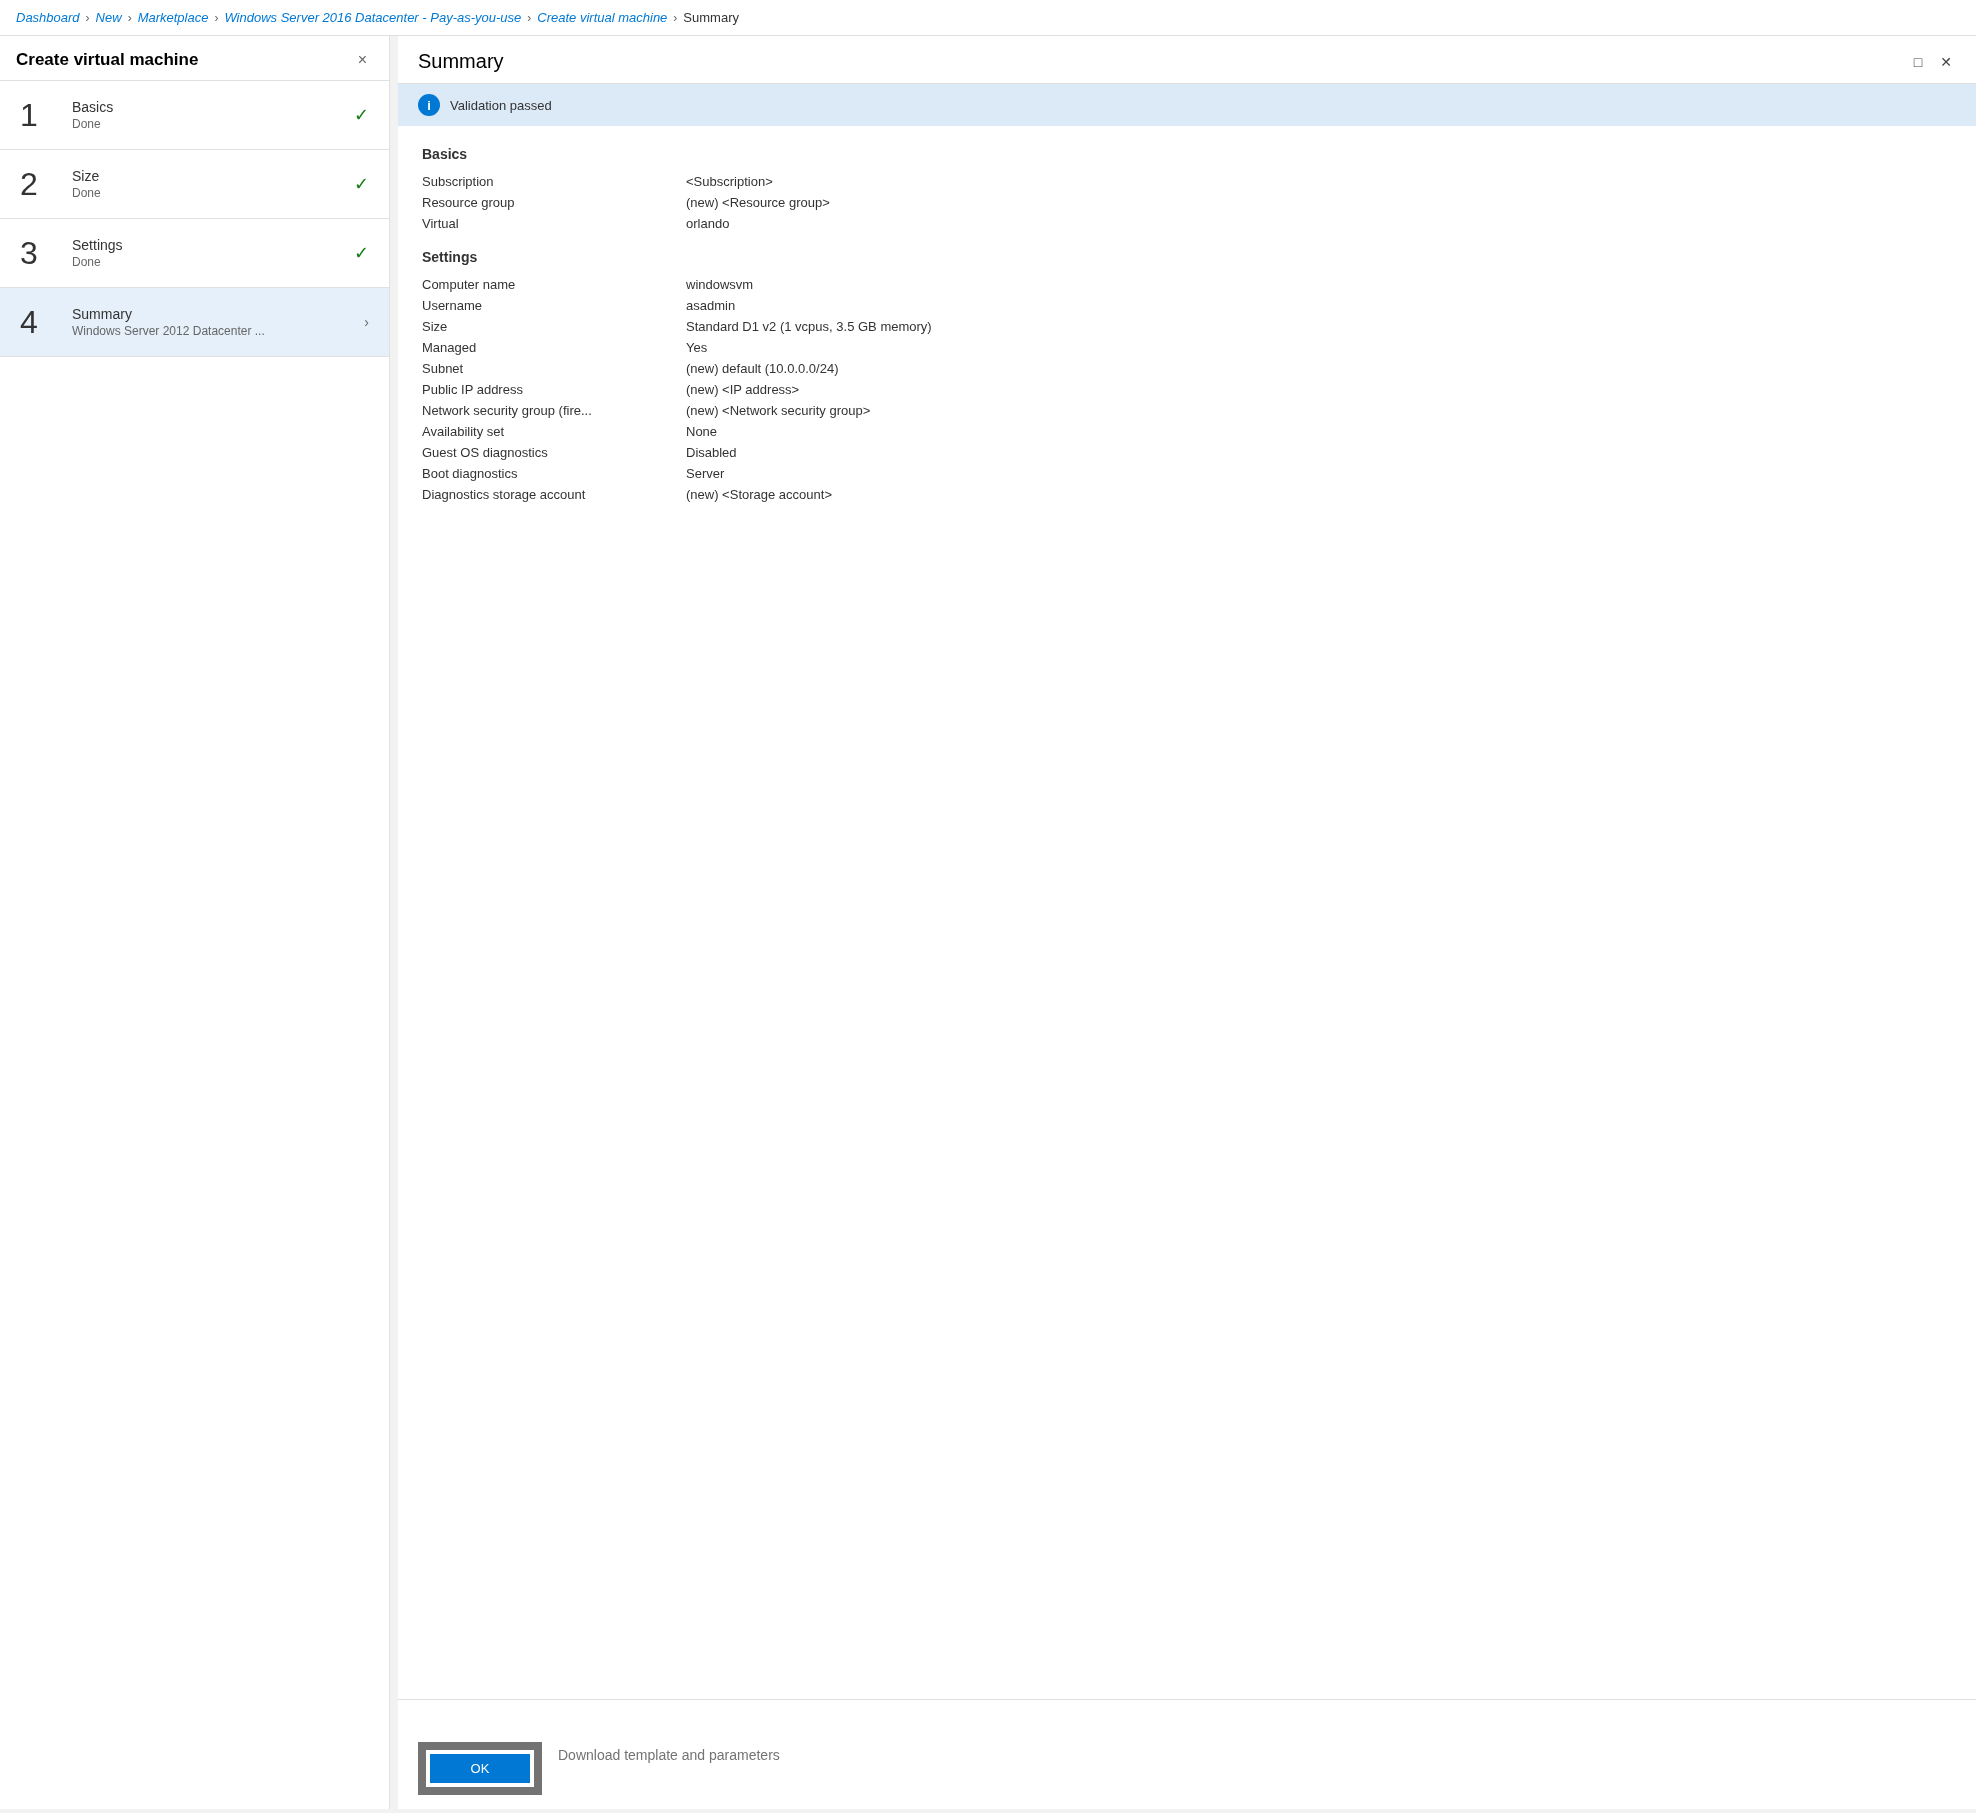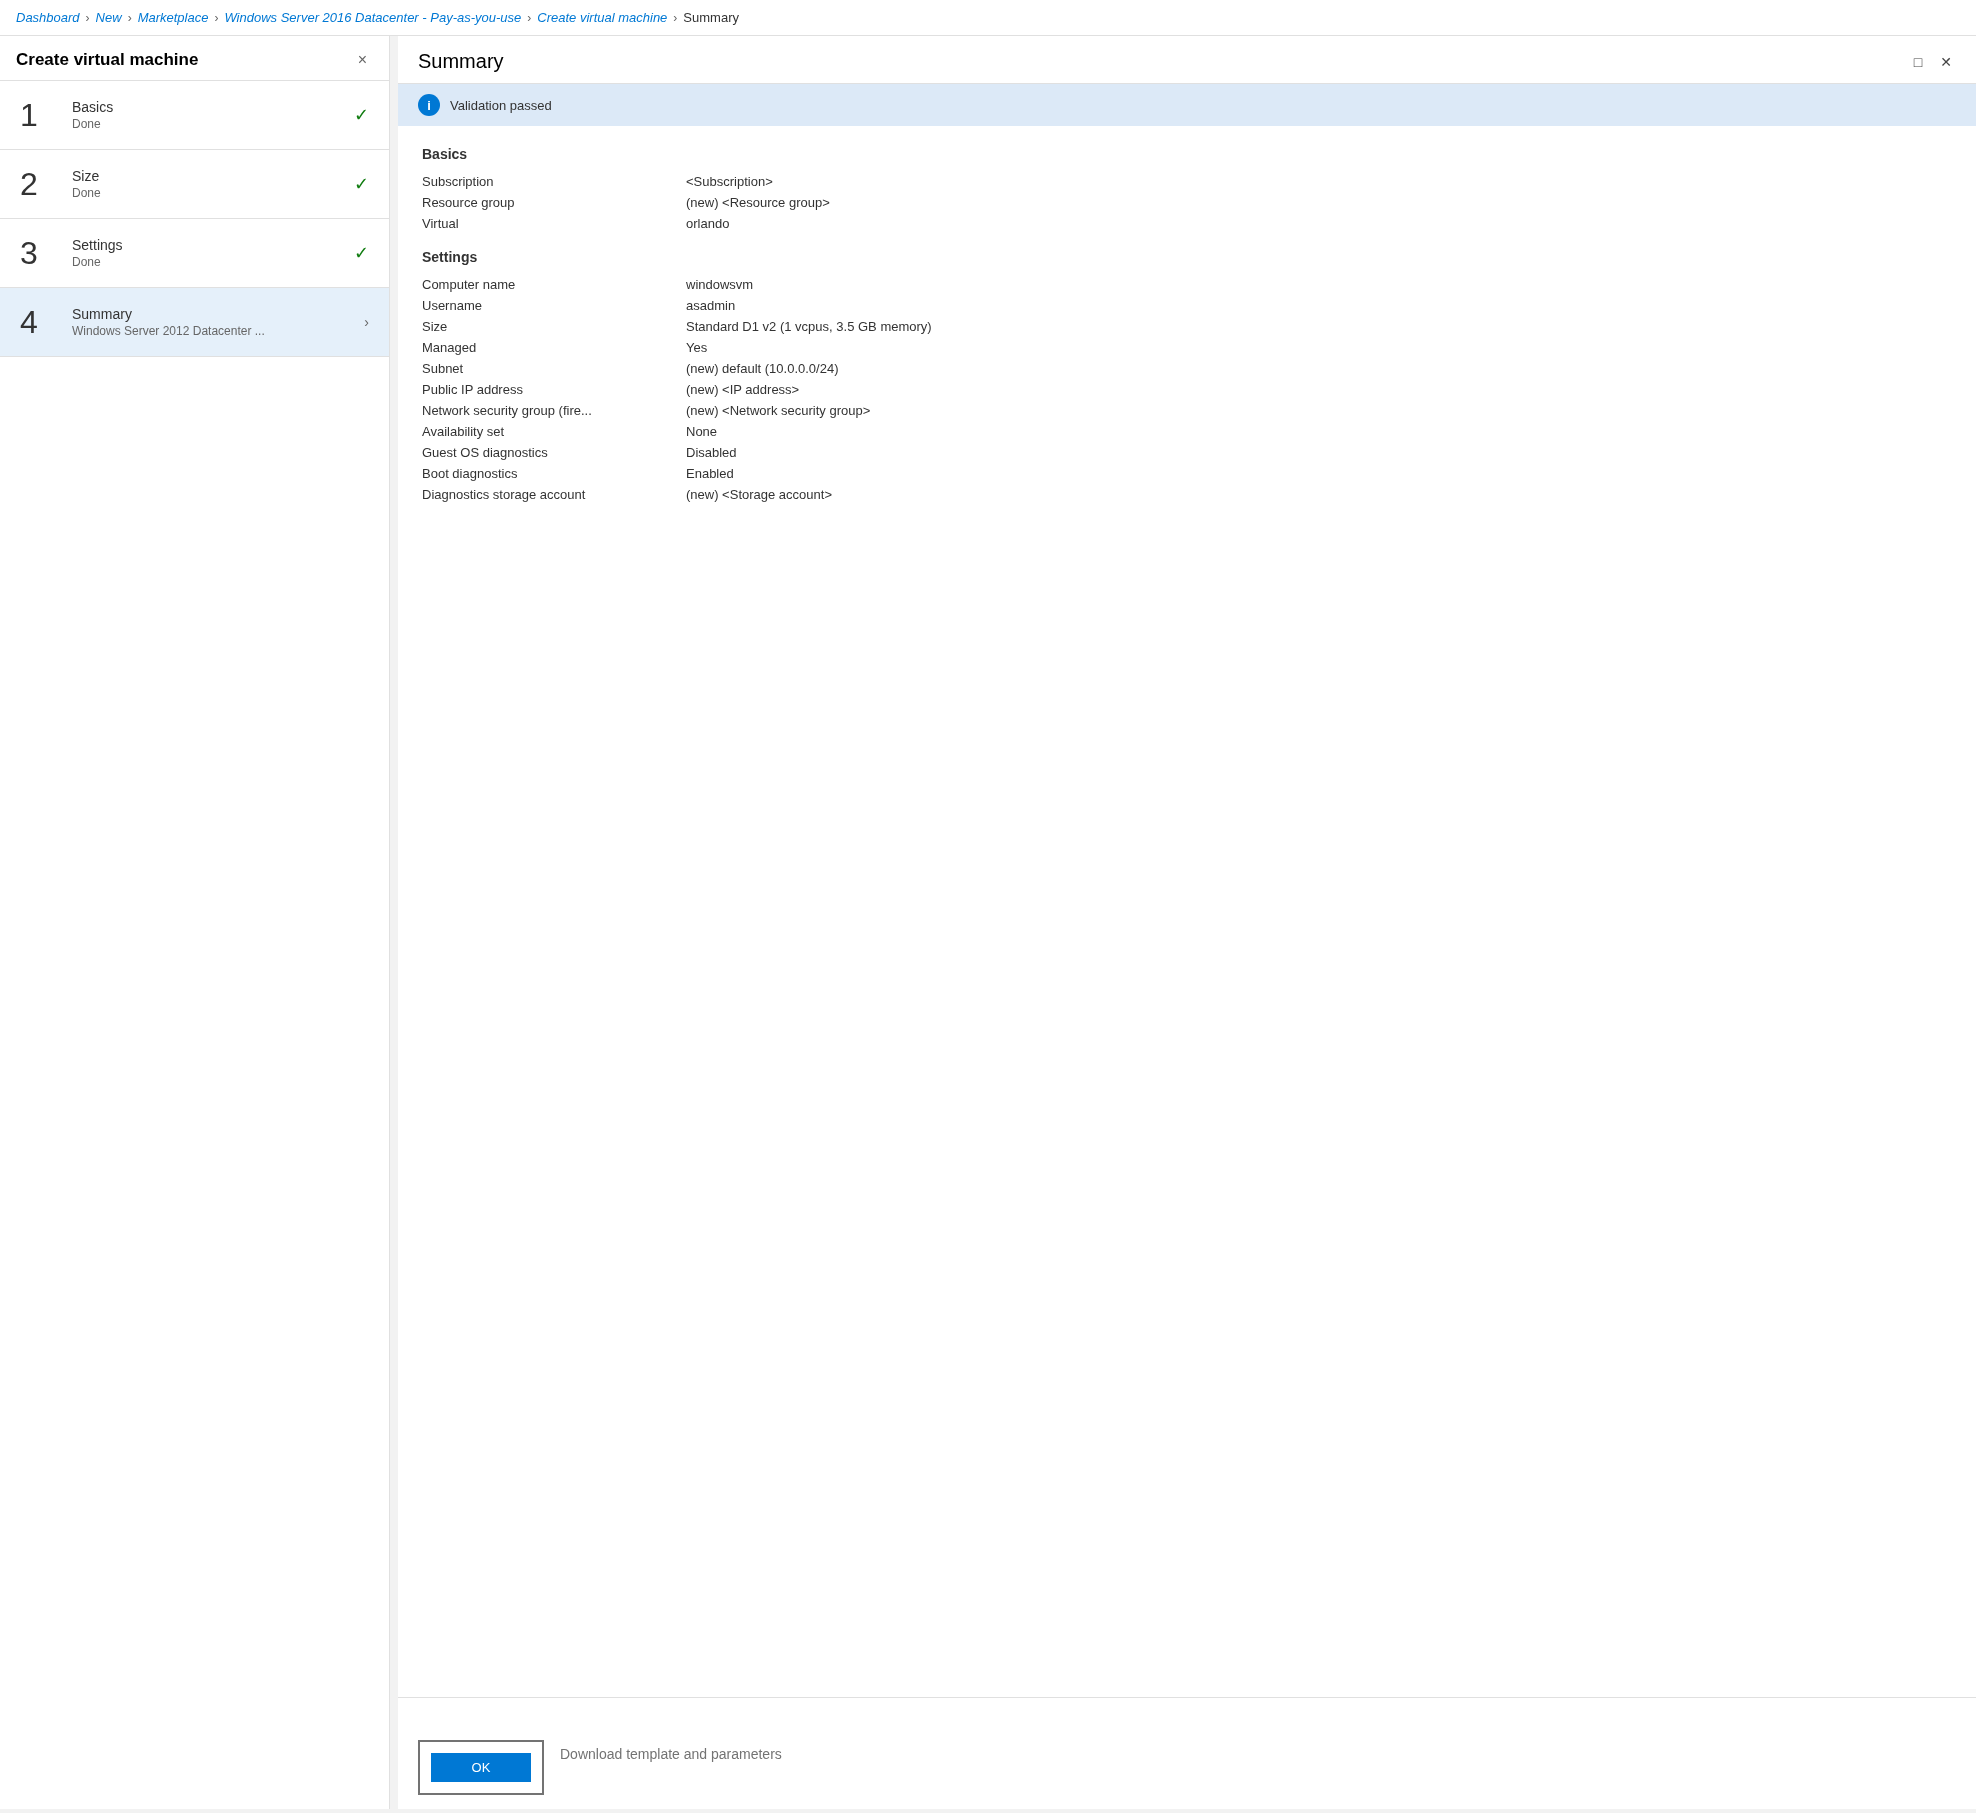--- a/index.html
+++ b/index.html
@@ -226,22 +226,22 @@
     
     .right-footer {
       padding: 14px 20px;
       border-top: 1px solid #e0e0e0;
       display: flex;
       align-items: center;
       gap: 16px;
     }
 
     .ok-btn-wrapper {
-      border: 2px solid #737373;
-      padding: 11px;
+      border: 8px solid #737373;
+      padding: 4px;
       display: inline-block;
       margin-top: 28px;
     }
 
     .ok-btn {
       background: #0078d4;
       color: #fff;
       border: none;
       padding: 7px 40px;
       font-size: 13px;
@@ -388,21 +388,21 @@
         <div class="detail-row">
           <span class="detail-label">Availability set</span>
           <span class="detail-value">None</span>
         </div>
         <div class="detail-row">
           <span class="detail-label">Guest OS diagnostics</span>
           <span class="detail-value">Disabled</span>
         </div>
         <div class="detail-row">
           <span class="detail-label">Boot diagnostics</span>
-          <span class="detail-value">Enabled</span>
+          <span class="detail-value">Server</span>
         </div>
         <div class="detail-row">
           <span class="detail-label">Diagnostics storage account</span>
           <span class="detail-value"> (new) &lt;Storage account&gt;</span>
         </div>
       </div>
 
     </div>
 
     <div class="right-footer">

